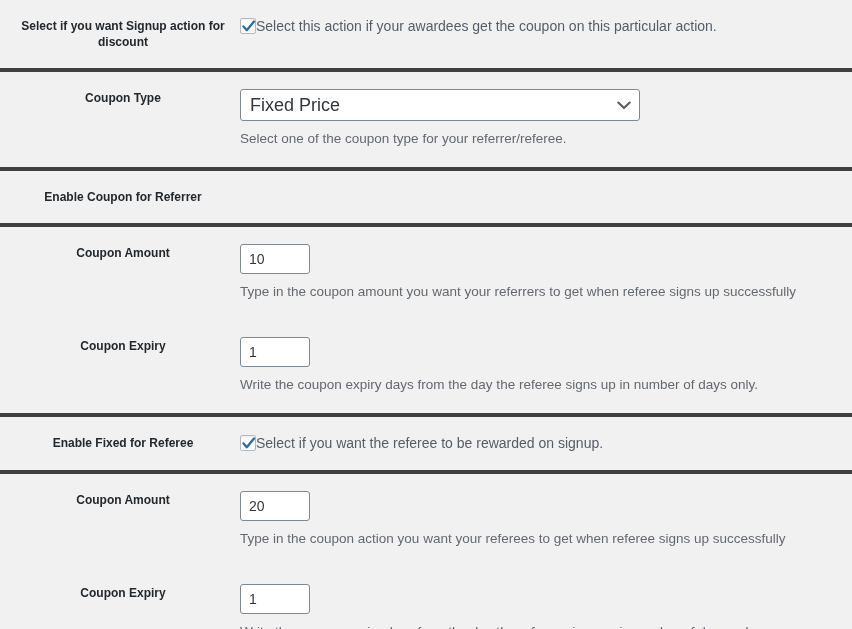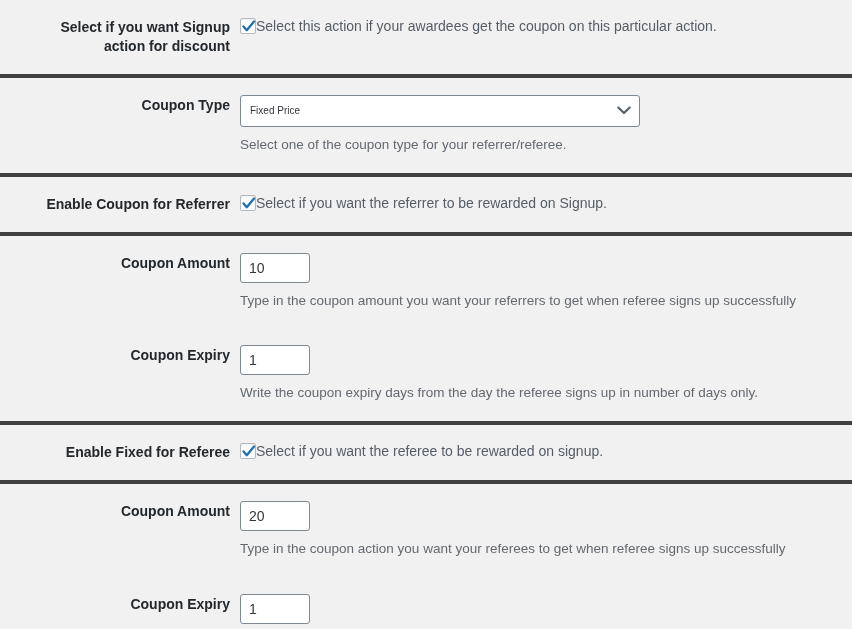--- a/index.html
+++ b/index.html
@@ -32,25 +32,25 @@
     padding-left: 16px;
   }
 
   .th {
     width: 224px;
     min-width: 224px;
     box-sizing: border-box;
     padding-top: 18px;
     padding-right: 10px;
     padding-bottom: 18px;
-    font-size: 14px;
+    font-size: 12px;
     line-height: 1.35;
     font-weight: 600;
     color: #23282d;
-    text-align: right;
+    text-align: center;
   }
 
   .td {
     flex: 1;
     box-sizing: border-box;
     padding-top: 17px;
     padding-bottom: 18px;
     padding-right: 10px;
   }
 
@@ -94,21 +94,21 @@
     border: 1px solid #7e8993;
     border-radius: 3px;
     background: #ffffff;
     box-shadow: 0 0 0 transparent;
   }
   .select-value {
     position: absolute;
     left: 9px;
     top: 0;
     line-height: 30px;
-    font-size: 10px;
+    font-size: 18px;
     color: #32373c;
   }
   .select-arrow {
     position: absolute;
     right: 8px;
     top: 0;
     height: 30px;
     display: flex;
     align-items: center;
   }
@@ -169,30 +169,20 @@
         </span>
       </div>
       <div class="description">Select one of the coupon type for your referrer/referee.</div>
     </div>
   </div>
 </div>
 
 <div class="row divided">
   <div class="row-inner">
     <div class="th">Enable Coupon for Referrer</div>
-    <div class="td">
-      <label class="check-line">
-        <span class="checkbox">
-          <svg width="18" height="20" viewBox="0 0 18 20">
-            <path d="M3.5 9.5 L6.8 13.2 L14 4.6" fill="none" stroke="#2271b1" stroke-width="2.4" stroke-linecap="round" stroke-linejoin="round"></path>
-          </svg>
-        </span>
-        <span class="check-label">Select if you want the referrer to be rewarded on Signup.</span>
-      </label>
-    </div>
   </div>
 </div>
 
 <div class="row divided">
   <div class="row-inner">
     <div class="th">Coupon Amount</div>
     <div class="td">
       <input class="text-input" type="text" value="10" style="">
       <div class="description">Type in the coupon amount you want your referrers to get when referee signs up successfully</div>
     </div>

